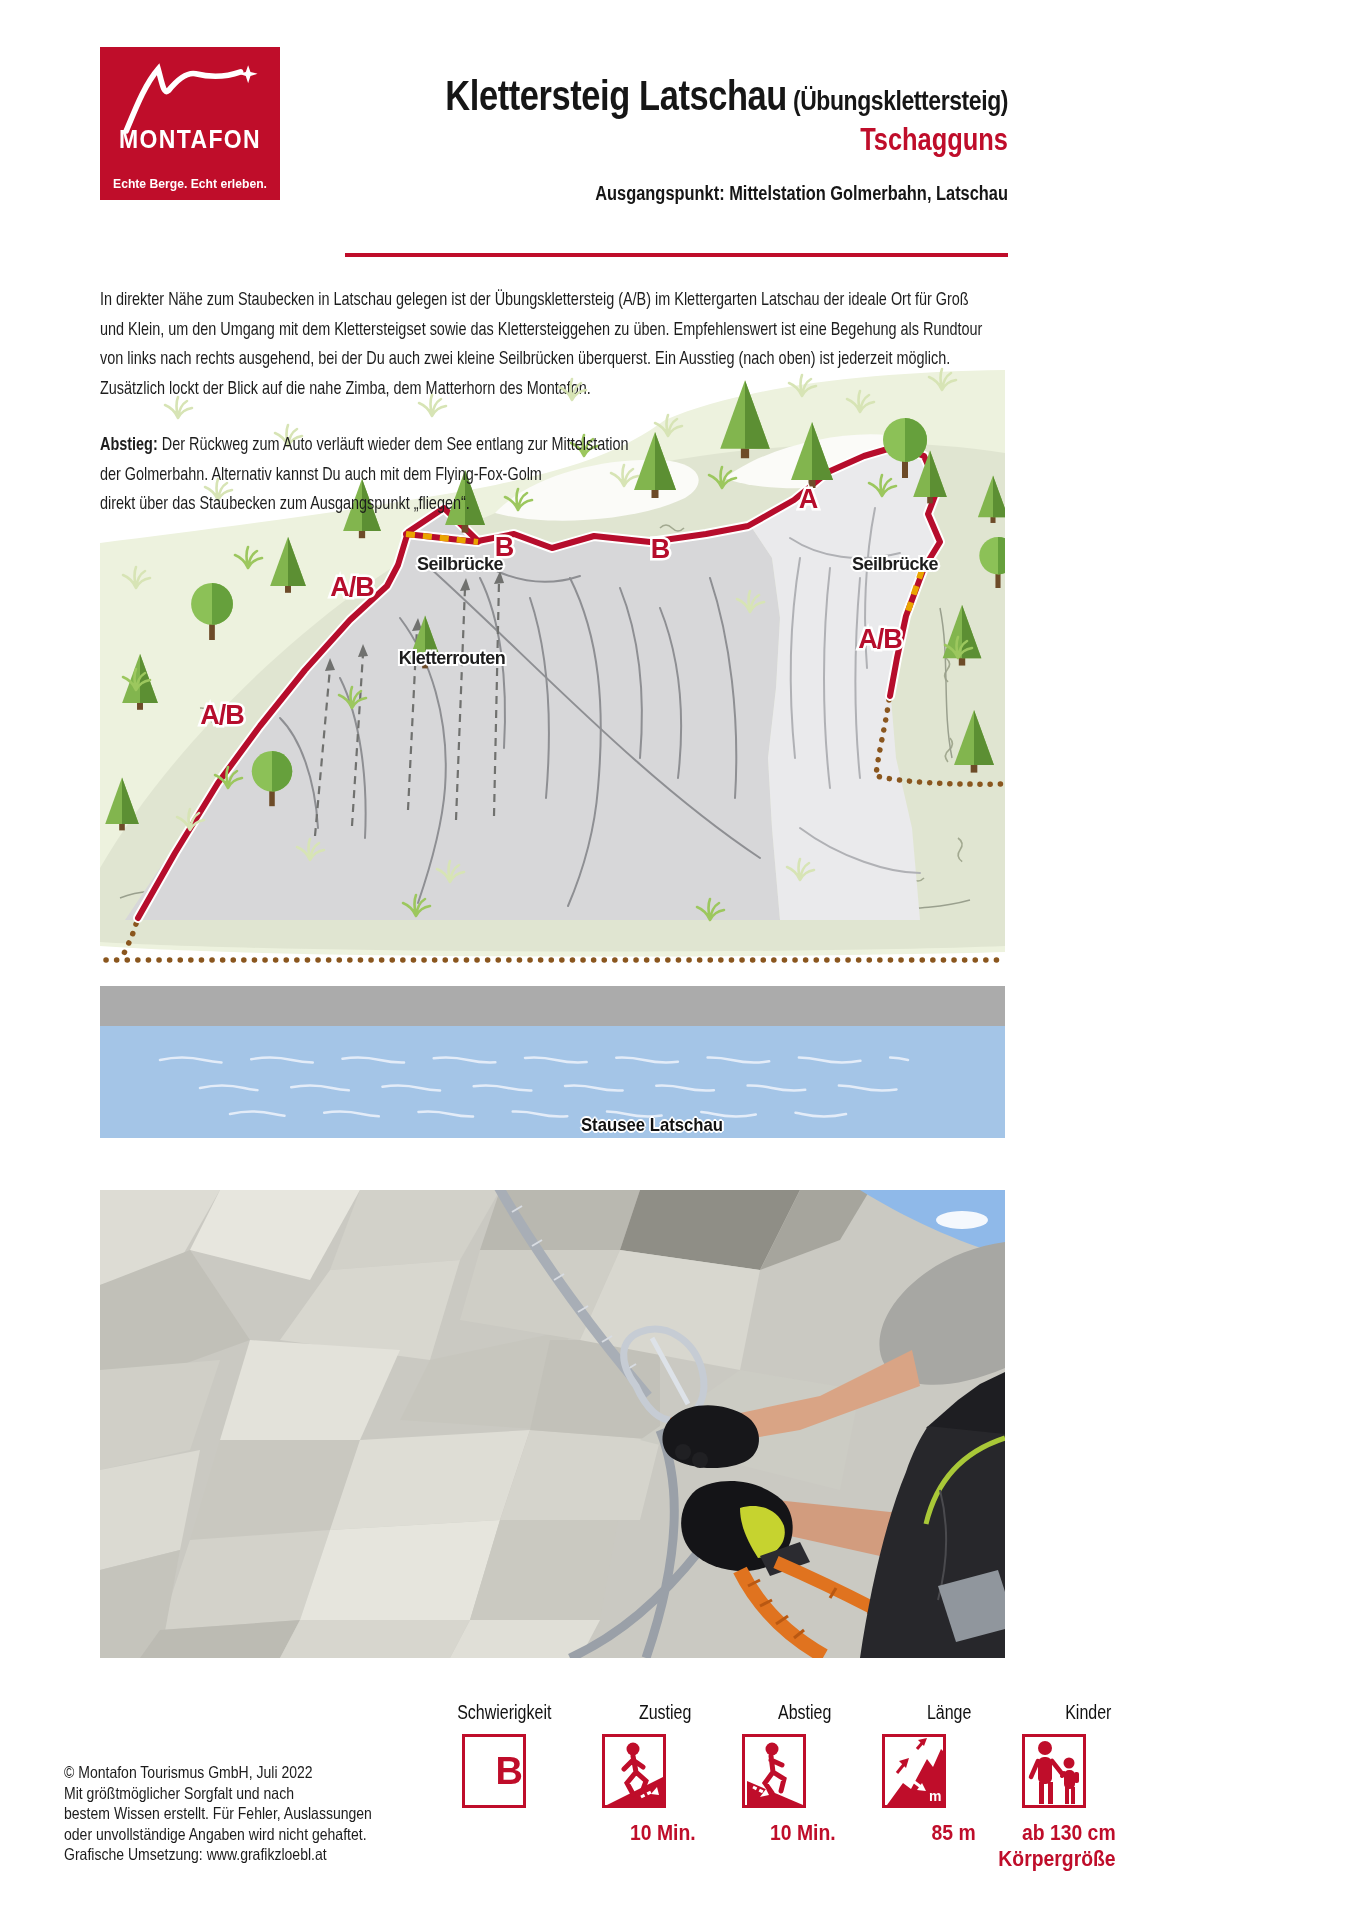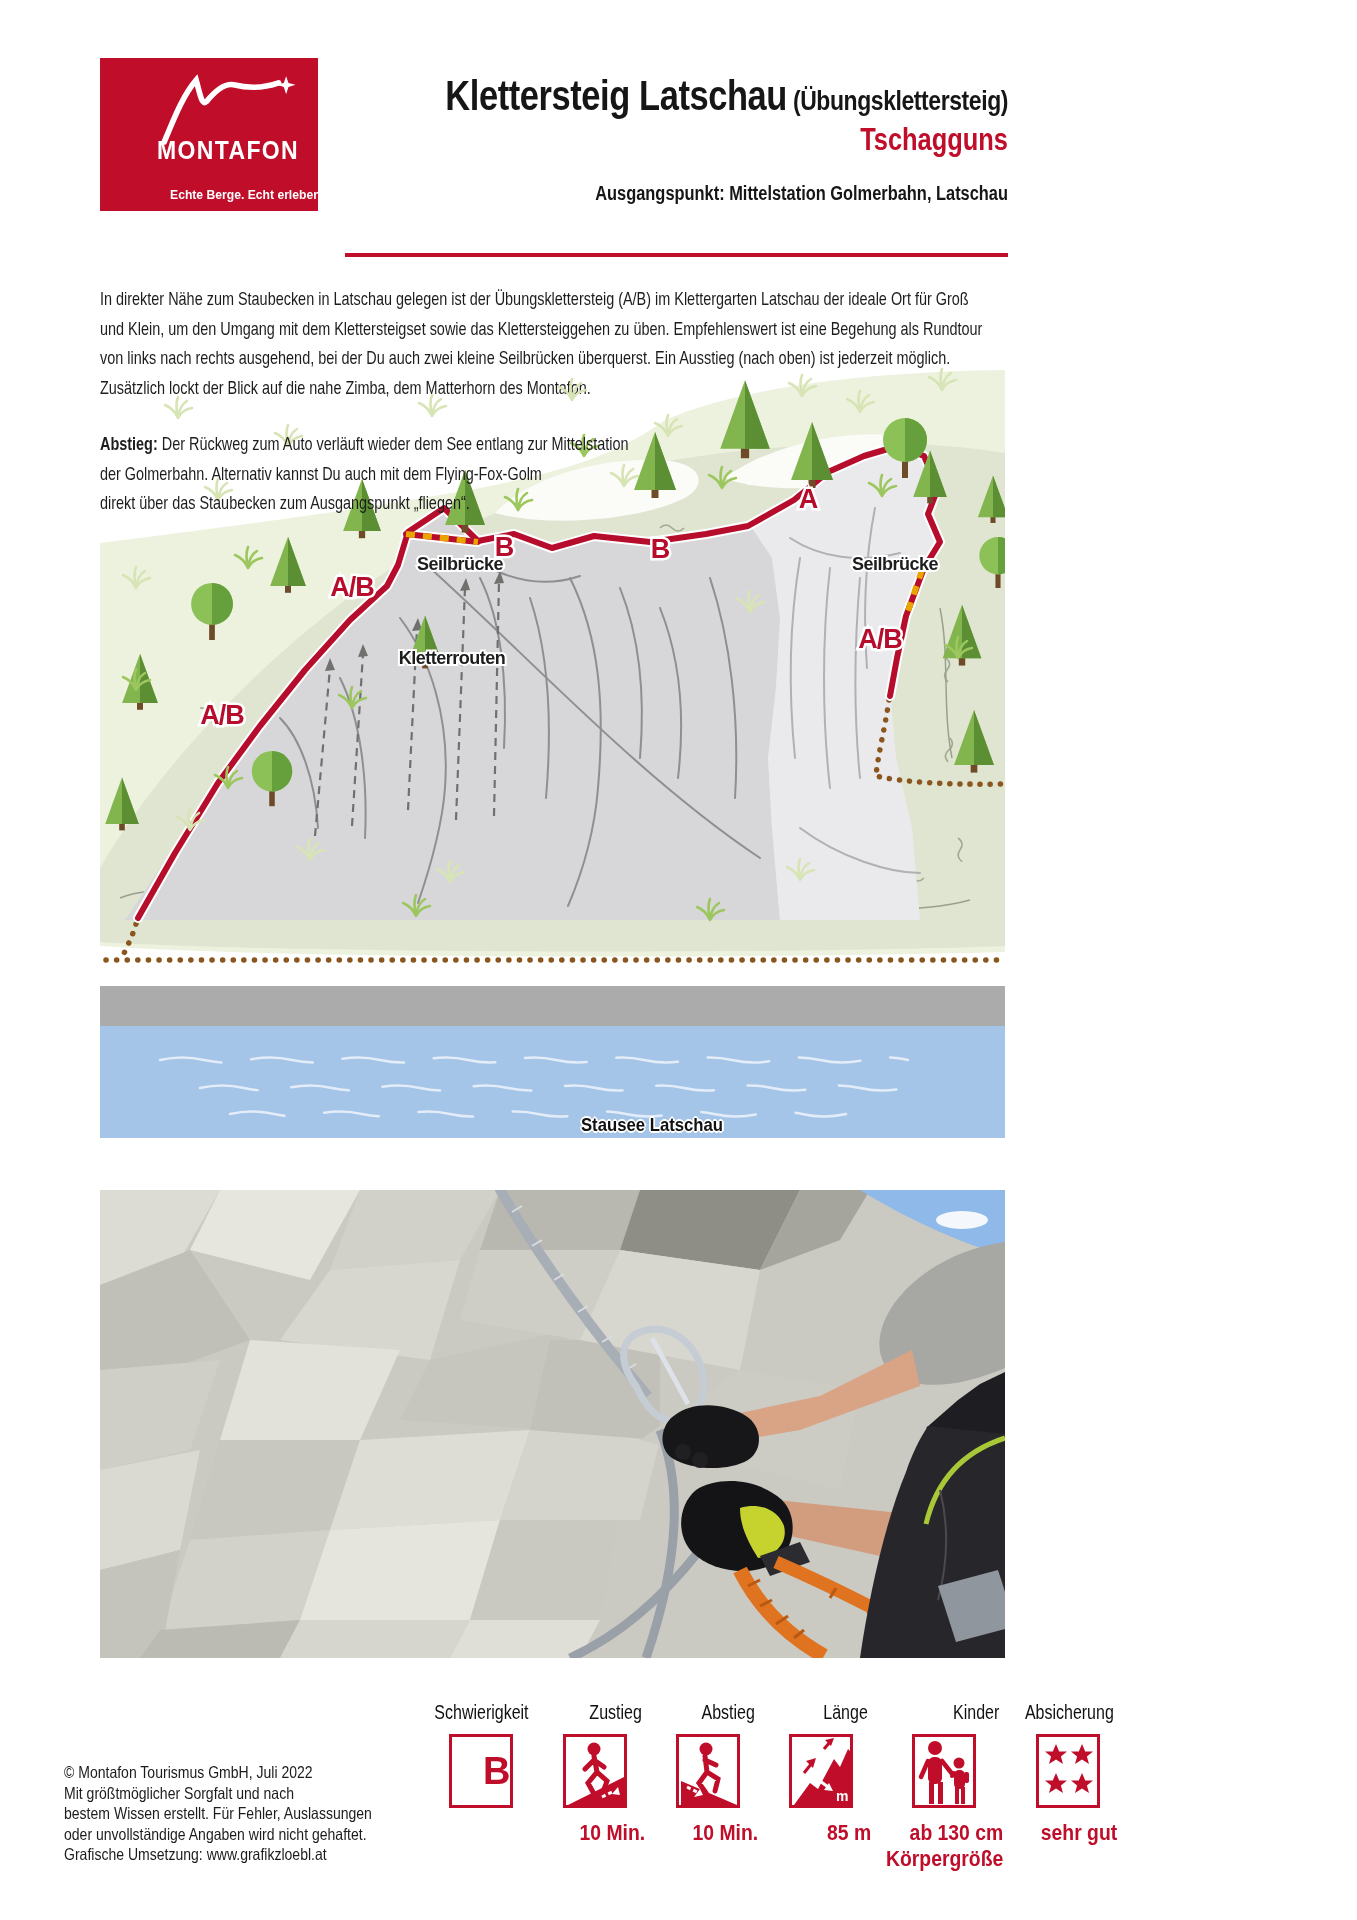--- a/index.html
+++ b/index.html
@@ -1,20 +1,20 @@
 <!DOCTYPE html>
 <html><head>
 <meta charset="utf-8">
 <style>
   html,body{margin:0;padding:0;background:#fff;}
   .page{position:relative;width:1357px;height:1920px;background:#ffffff;overflow:hidden;
         font-family:"Liberation Sans",sans-serif;color:#1b1b1b;}
   .abs{position:absolute;}
   
-  .logo{left:100px;top:58px;width:180px;height:153px;background:#bf0d2a;padding-left:38px;}
+  .logo{left:100px;top:47px;width:180px;height:153px;background:#bf0d2a;}
   .logo svg{display:block;margin:14px auto 0;}
   .logo .brand{color:#fff;font-weight:700;font-size:25px;letter-spacing:1.5px;text-align:center;margin-top:-14px;transform:scaleX(.92);}
   .logo .tagline{position:absolute;bottom:9px;width:100%;text-align:center;color:#fff;font-weight:700;font-size:13.5px;transform:scaleX(.9);}
   .title-block{left:100px;top:74px;width:908px;text-align:right;transform:scaleX(.82);transform-origin:100% 0;}
   .title-main{font-size:42px;font-weight:700;letter-spacing:-.5px;line-height:1.05;color:#161616;}
   .title-suffix{font-size:28px;font-weight:700;}
   .title-region{font-size:31px;font-weight:700;color:#bf0d2a;margin-top:4px;}
   .title-start{font-size:20px;font-weight:700;color:#161616;margin-top:24px;}
   .rule{left:345px;top:253px;width:663px;height:4px;background:#bf0d2a;}
   
@@ -423,29 +423,15 @@
             <rect x="46" y="50" width="4" height="17"></rect>
             <rect x="49" y="35" width="5" height="11" rx="2"></rect>
             <path d="M39,36 L37,39" stroke="#bf0d2a" stroke-width="4" stroke-linecap="round" fill="none"></path>
           </g>
         </svg>
       </div>
       <div class="fact-value">ab 130 cm</div>
       <div class="fact-value" style="margin-top:0;">Körpergröße</div>
     </div>
 
-    <div class="fact">
-      <div class="fact-label">Absicherung</div>
-      <div class="fact-box">
-        <svg width="58" height="68" viewBox="0 0 58 68">
-          <g fill="#bf0d2a">
-            <polygon transform="translate(17,18)" points="0,-11 3.2,-3.6 11,-3.4 4.9,1.5 7,9 0,4.4 -7,9 -4.9,1.5 -11,-3.4 -3.2,-3.6"></polygon>
-            <polygon transform="translate(43,18)" points="0,-11 3.2,-3.6 11,-3.4 4.9,1.5 7,9 0,4.4 -7,9 -4.9,1.5 -11,-3.4 -3.2,-3.6"></polygon>
-            <polygon transform="translate(17,47)" points="0,-11 3.2,-3.6 11,-3.4 4.9,1.5 7,9 0,4.4 -7,9 -4.9,1.5 -11,-3.4 -3.2,-3.6"></polygon>
-            <polygon transform="translate(43,47)" points="0,-11 3.2,-3.6 11,-3.4 4.9,1.5 7,9 0,4.4 -7,9 -4.9,1.5 -11,-3.4 -3.2,-3.6"></polygon>
-          </g>
-        </svg>
-      </div>
-      <div class="fact-value">sehr gut</div>
-    </div>
 
   </div>
 </div>
 
 </body></html>

